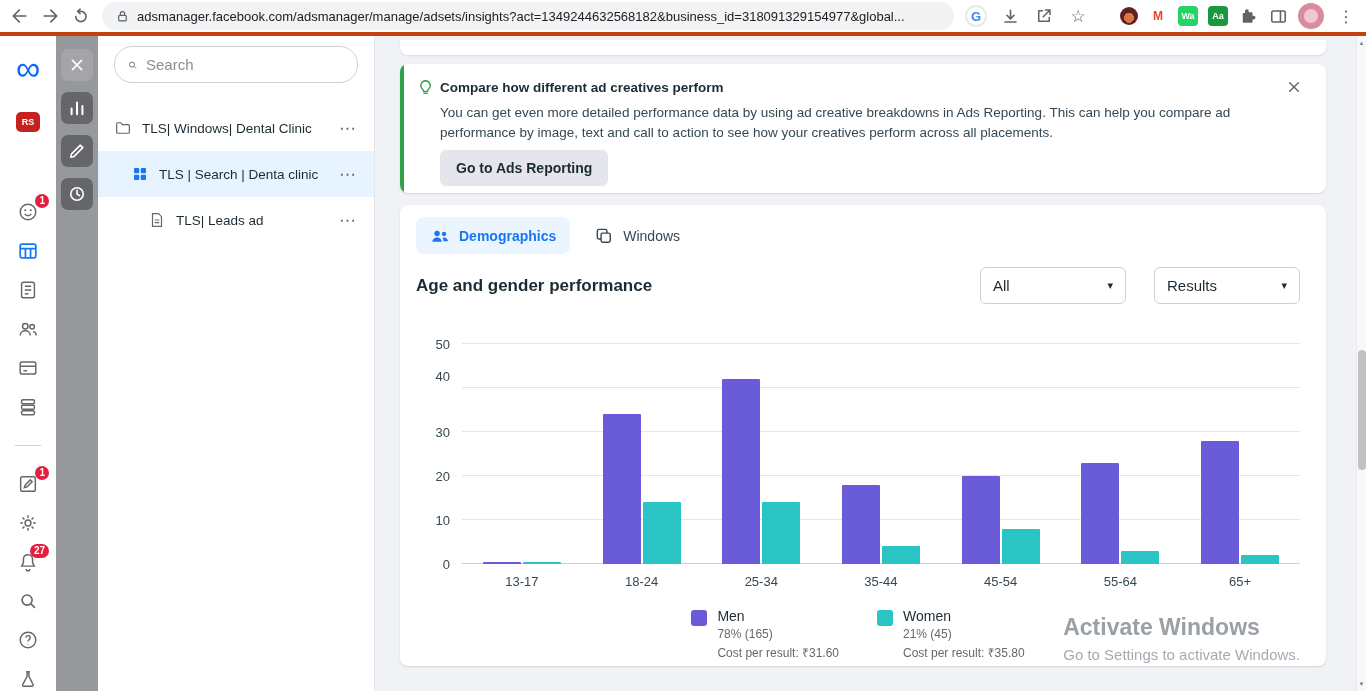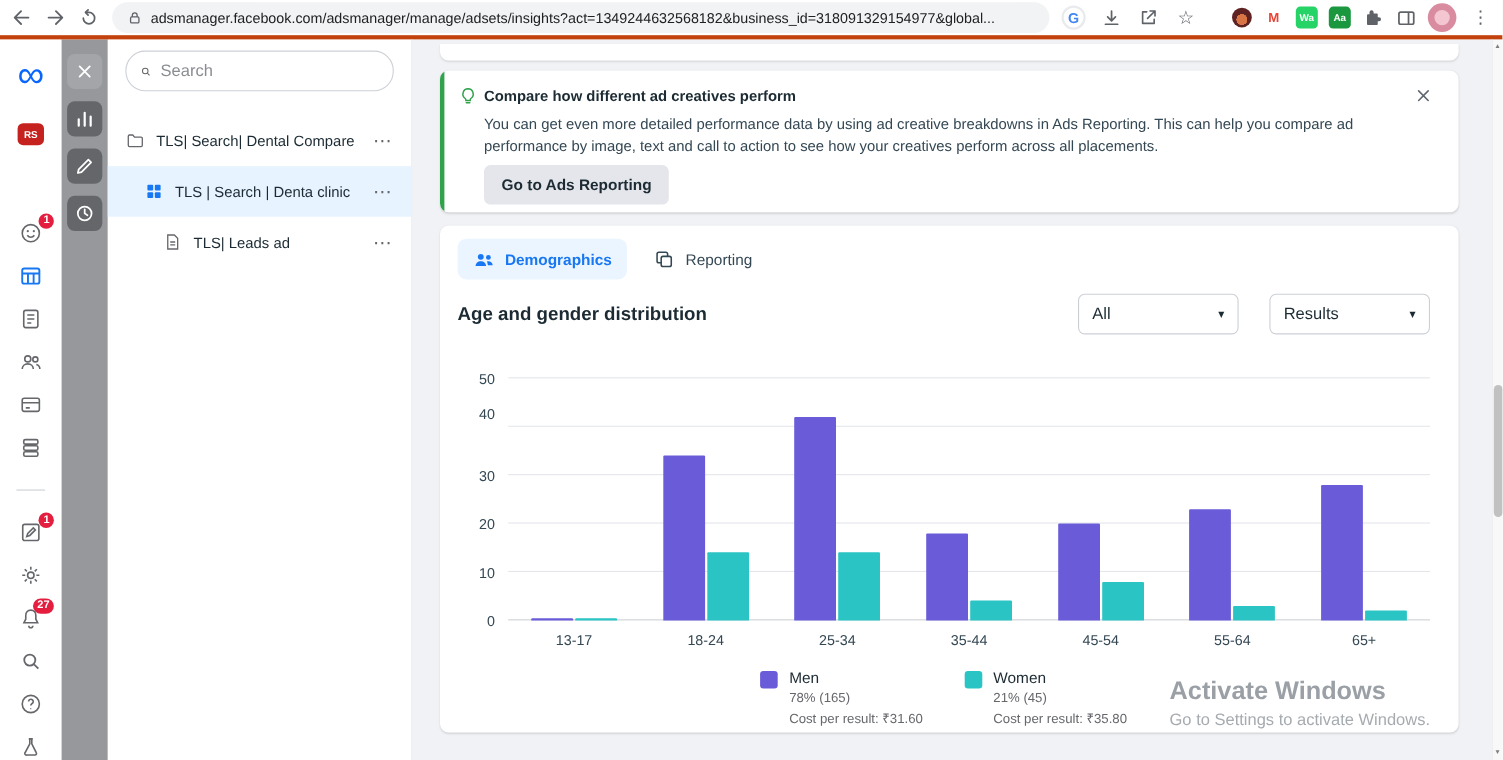--- a/index.html
+++ b/index.html
@@ -301,21 +301,21 @@
           <circle cx="11" cy="11" r="5.5"></circle>
           <path d="M15.2 15.2l4.3 4.3"></path>
         </svg>
       <input type="text" placeholder="Search" style="">
     </div>
 
     <div class="tree-row indent-1">
       <svg viewBox="0 0 24 24" fill="none" stroke="#65676b" stroke-width="1.6">
           <path d="M3.5 6.5A1.5 1.5 0 015 5h4l2 2.5h8a1.5 1.5 0 011.5 1.5v8.5A1.5 1.5 0 0119 19H5a1.5 1.5 0 01-1.5-1.5v-11z"></path>
         </svg>
-      <span class="tree-label">TLS| Search| Dental Compare</span>
+      <span class="tree-label">TLS| Windows| Dental Clinic</span>
       <span class="overflow-dots">⋯</span>
     </div>
 
     <div class="tree-row indent-2 selected">
       <svg viewBox="0 0 24 24" fill="#1877f2">
           <rect x="4" y="4" width="7" height="7" rx="1.2"></rect>
           <rect x="13" y="4" width="7" height="7" rx="1.2"></rect>
           <rect x="4" y="13" width="7" height="7" rx="1.2"></rect>
           <rect x="13" y="13" width="7" height="7" rx="1.2"></rect>
         </svg>
@@ -363,26 +363,26 @@
               <circle cx="16.8" cy="9.6" r="2.6"></circle>
               <path d="M15.3 13.9a6 6 0 011.5-.2c2.6 0 4.7 1.9 4.7 4.5h-5.2"></path>
             </svg>
           <span>Demographics</span>
         </div>
         <div class="tab">
           <svg viewBox="0 0 24 24" fill="none" stroke="#344854" stroke-width="1.7">
               <rect x="8.5" y="8.5" width="11" height="11" rx="2"></rect>
               <path d="M15.5 8.5V6a2 2 0 00-2-2H6a2 2 0 00-2 2v7.5a2 2 0 002 2h2.5"></path>
             </svg>
-          <span>Reporting</span>
+          <span>Windows</span>
         </div>
       </div>
 
       <div class="header-row">
-        <div class="chart-heading">Age and gender distribution</div>
+        <div class="chart-heading">Age and gender performance</div>
         <div class="filters">
           <div class="select">
             <span>All</span>
             <span class="caret">▾</span>
           </div>
           <div class="select">
             <span>Results</span>
             <span class="caret">▾</span>
           </div>
         </div>

